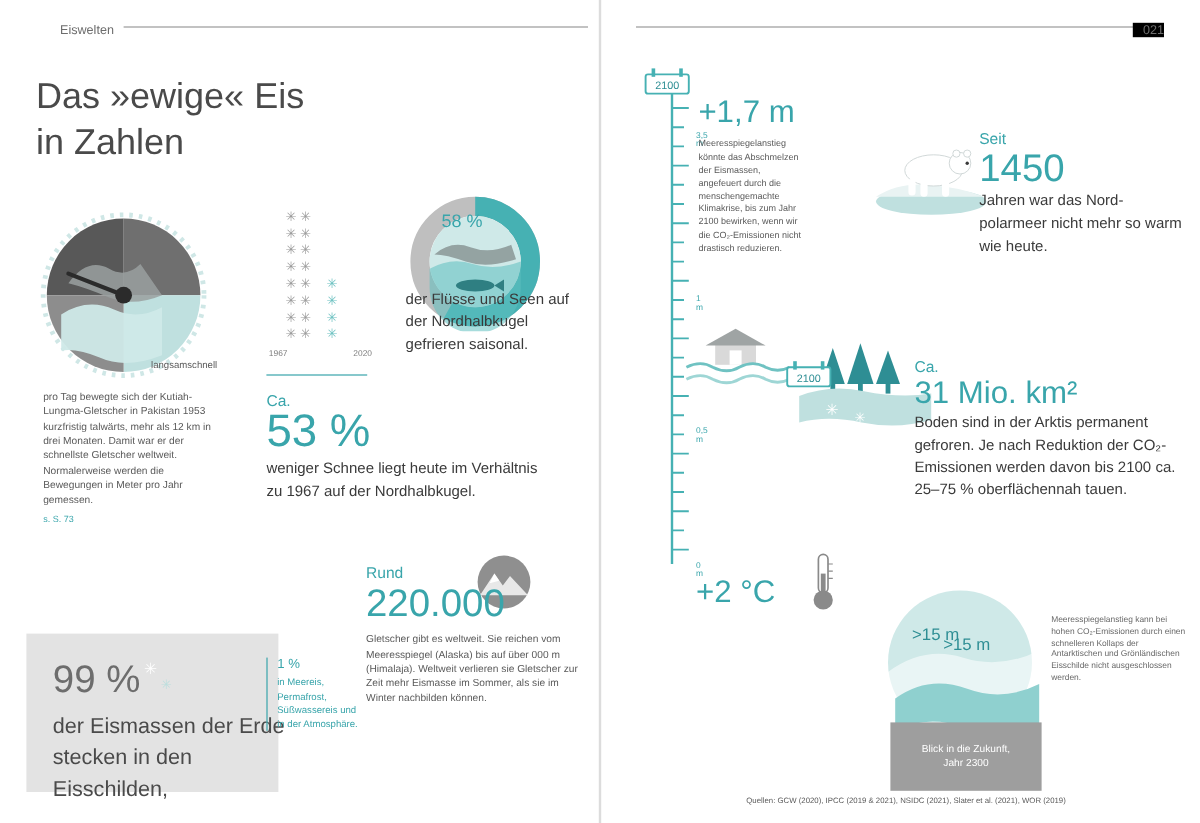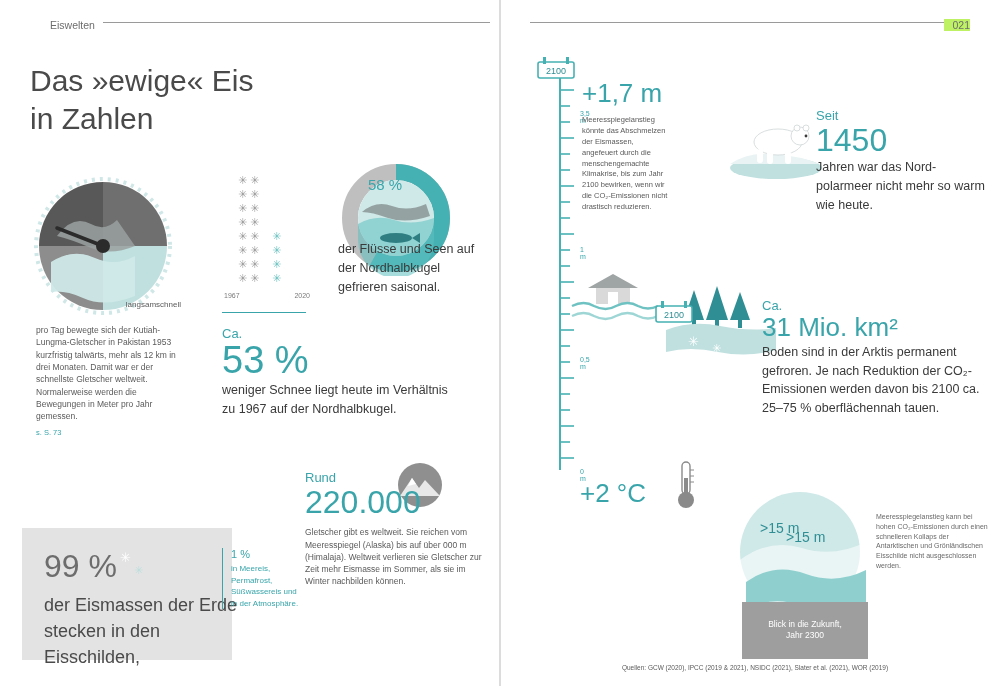--- a/index.html
+++ b/index.html
@@ -19,21 +19,21 @@
 
   
   .l-header{position:absolute;left:30px;top:22px;width:440px;margin-left:20px;}
   .l-header .rule{border-top:1px solid #9a9a9a;width:440px;}
   .l-header .label{font-size:10.5px;color:#6d6d6d;background:#fff;padding-right:8px;position:relative;top:-8px;display:inline-block;}
   .l-title{position:absolute;left:30px;top:62px;font-size:30px;line-height:1.28;color:#4a4a4a;font-weight:400;}
 
   
   .r-header{position:absolute;left:530px;top:22px;width:440px;text-align:right;}
   .r-header .rule{border-top:1px solid #9a9a9a;width:440px;}
-  .r-header .label{font-size:10.5px;color:#6d6d6d;background:#bef264;padding-left:8px;position:relative;top:-8px;display:inline-block;}
+  .r-header .label{font-size:10.5px;color:#6d6d6d;background:#000000;padding-left:8px;position:relative;top:-8px;display:inline-block;}
 
   
   .speedo{position:absolute;left:33px;top:176px;width:140px;height:140px;}
   .speedo-labels{position:absolute;left:26px;top:300px;width:155px;font-size:8px;color:#5a5a5a;display:flex;justify-content:flex-end;}
   .block-110{position:absolute;left:36px;top:318px;width:150px;}
   .block-110 .num{font-size:38px;color:#39a5ab;line-height:1;}
   .block-110 .txt{margin-top:6px;}
   .src{font-size:7.5px;color:#39a5ab;margin-top:5px;}
 
   

